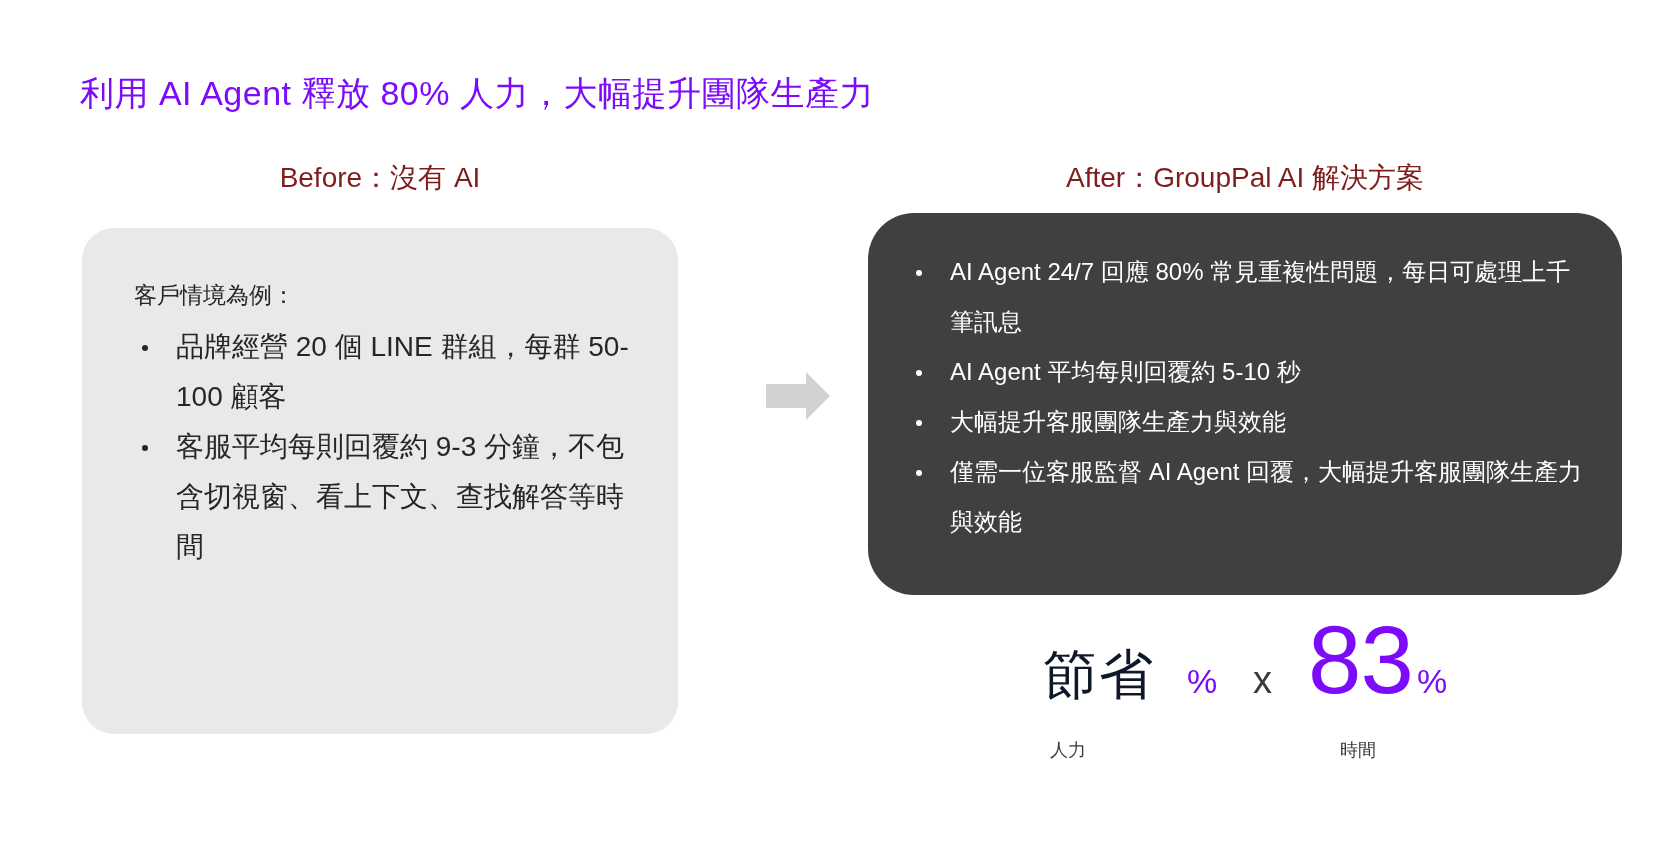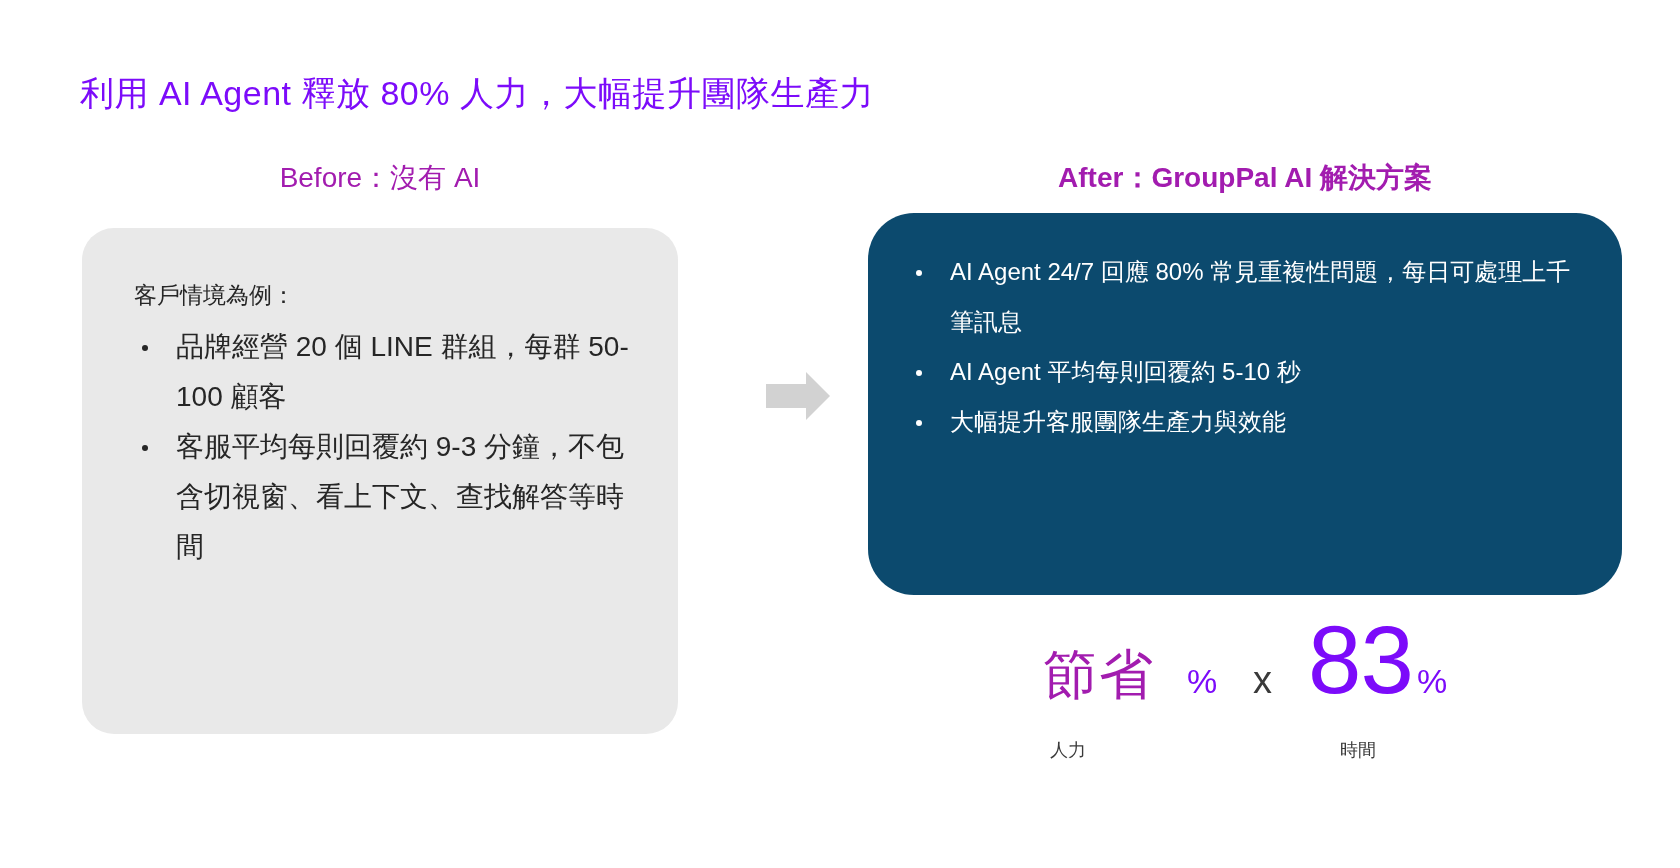--- a/index.html
+++ b/index.html
@@ -26,35 +26,34 @@
     color: #7C0BFA;
     letter-spacing: 0.5px;
     white-space: nowrap;
   }
 
   
   .col-header {
     position: absolute;
     font-size: 28px;
     line-height: 40px;
-    color: #a21caf;
+    color: #7f1d1d;
     white-space: nowrap;
   }
   .col-header.before {
     left: 82px;
     top: 158px;
     width: 596px;
     text-align: center;
   }
   .col-header.after {
     left: 868px;
     top: 158px;
     width: 754px;
     text-align: center;
-    font-weight: bold;
   }
 
   
   .card {
     position: absolute;
     box-sizing: border-box;
   }
   .card-before {
     left: 82px;
     top: 228px;
@@ -62,21 +61,21 @@
     height: 506px;
     background: #E9E9E9;
     border-radius: 32px;
     padding: 42px 40px 30px 52px;
   }
   .card-after {
     left: 868px;
     top: 213px;
     width: 754px;
     height: 382px;
-    background: #0c4a6e;
+    background: #404040;
     border-radius: 46px;
     padding: 34px 34px 24px 40px;
   }
 
   
   .intro-line {
     font-size: 23px;
     line-height: 50px;
     color: #262626;
     margin: 0 0 2px 0;
@@ -138,21 +137,21 @@
     top: 0;
     width: 754px;
     height: 110px;
     display: flex;
     align-items: baseline;
     justify-content: center;
   }
   .save-word {
     font-size: 54px;
     line-height: 1;
-    color: #a21caf;
+    color: #0f172a;
     letter-spacing: 2px;
     margin-right: 28px;
   }
   .big-num {
     font-size: 96px;
     line-height: 1;
     color: #7C0BFA;
     letter-spacing: -1px;
   }
   .pct {
@@ -206,20 +205,21 @@
   <svg width="64" height="48" viewBox="0 0 64 48" xmlns="http://www.w3.org/2000/svg">
     <polygon points="0,12 40,12 40,0 64,24 40,48 40,36 0,36" fill="#D2D2D2"></polygon>
   </svg>
 </div>
 
 <div class="card card-after">
   <ul class="bullets">
     <li>AI Agent  24/7 回應 80% 常見重複性問題，每日可處理上千筆訊息</li>
     <li>AI Agent 平均每則回覆約 5-10 秒</li>
     <li>大幅提升客服團隊生產力與效能</li>
+    <li>僅需一位客服監督 AI Agent 回覆，大幅提升客服團隊生產力與效能</li>
   </ul>
 </div>
 
 <div class="metrics">
   <div class="metrics-row">
     <span class="save-word">節省</span>
     <span class="pct">%</span>
     <span class="times-sign">x</span>
     <span class="big-num">83</span>
     <span class="pct">%</span>

